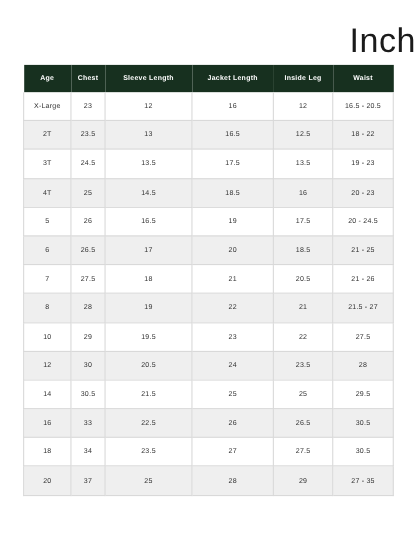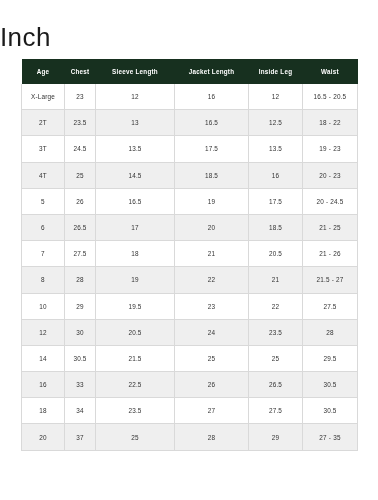--- a/index.html
+++ b/index.html
@@ -20,23 +20,23 @@
     width: 378px;
     height: 500px;
     background: #ffffff;
     box-sizing: border-box;
   }
   #chart-title {
     position: absolute;
     top: 19px;
     left: 0;
     width: 378px;
-    text-align: left;
+    text-align: right;
     font-family: "Liberation Sans", sans-serif;
-    font-size: 26px;
+    font-size: 31px;
     font-weight: 300;
     letter-spacing: 0.4px;
     color: #1b1b1b;
     line-height: 36px;
     white-space: nowrap;
   }
   #size-table-wrap {
     position: absolute;
     left: 21px;
     top: 59px;

